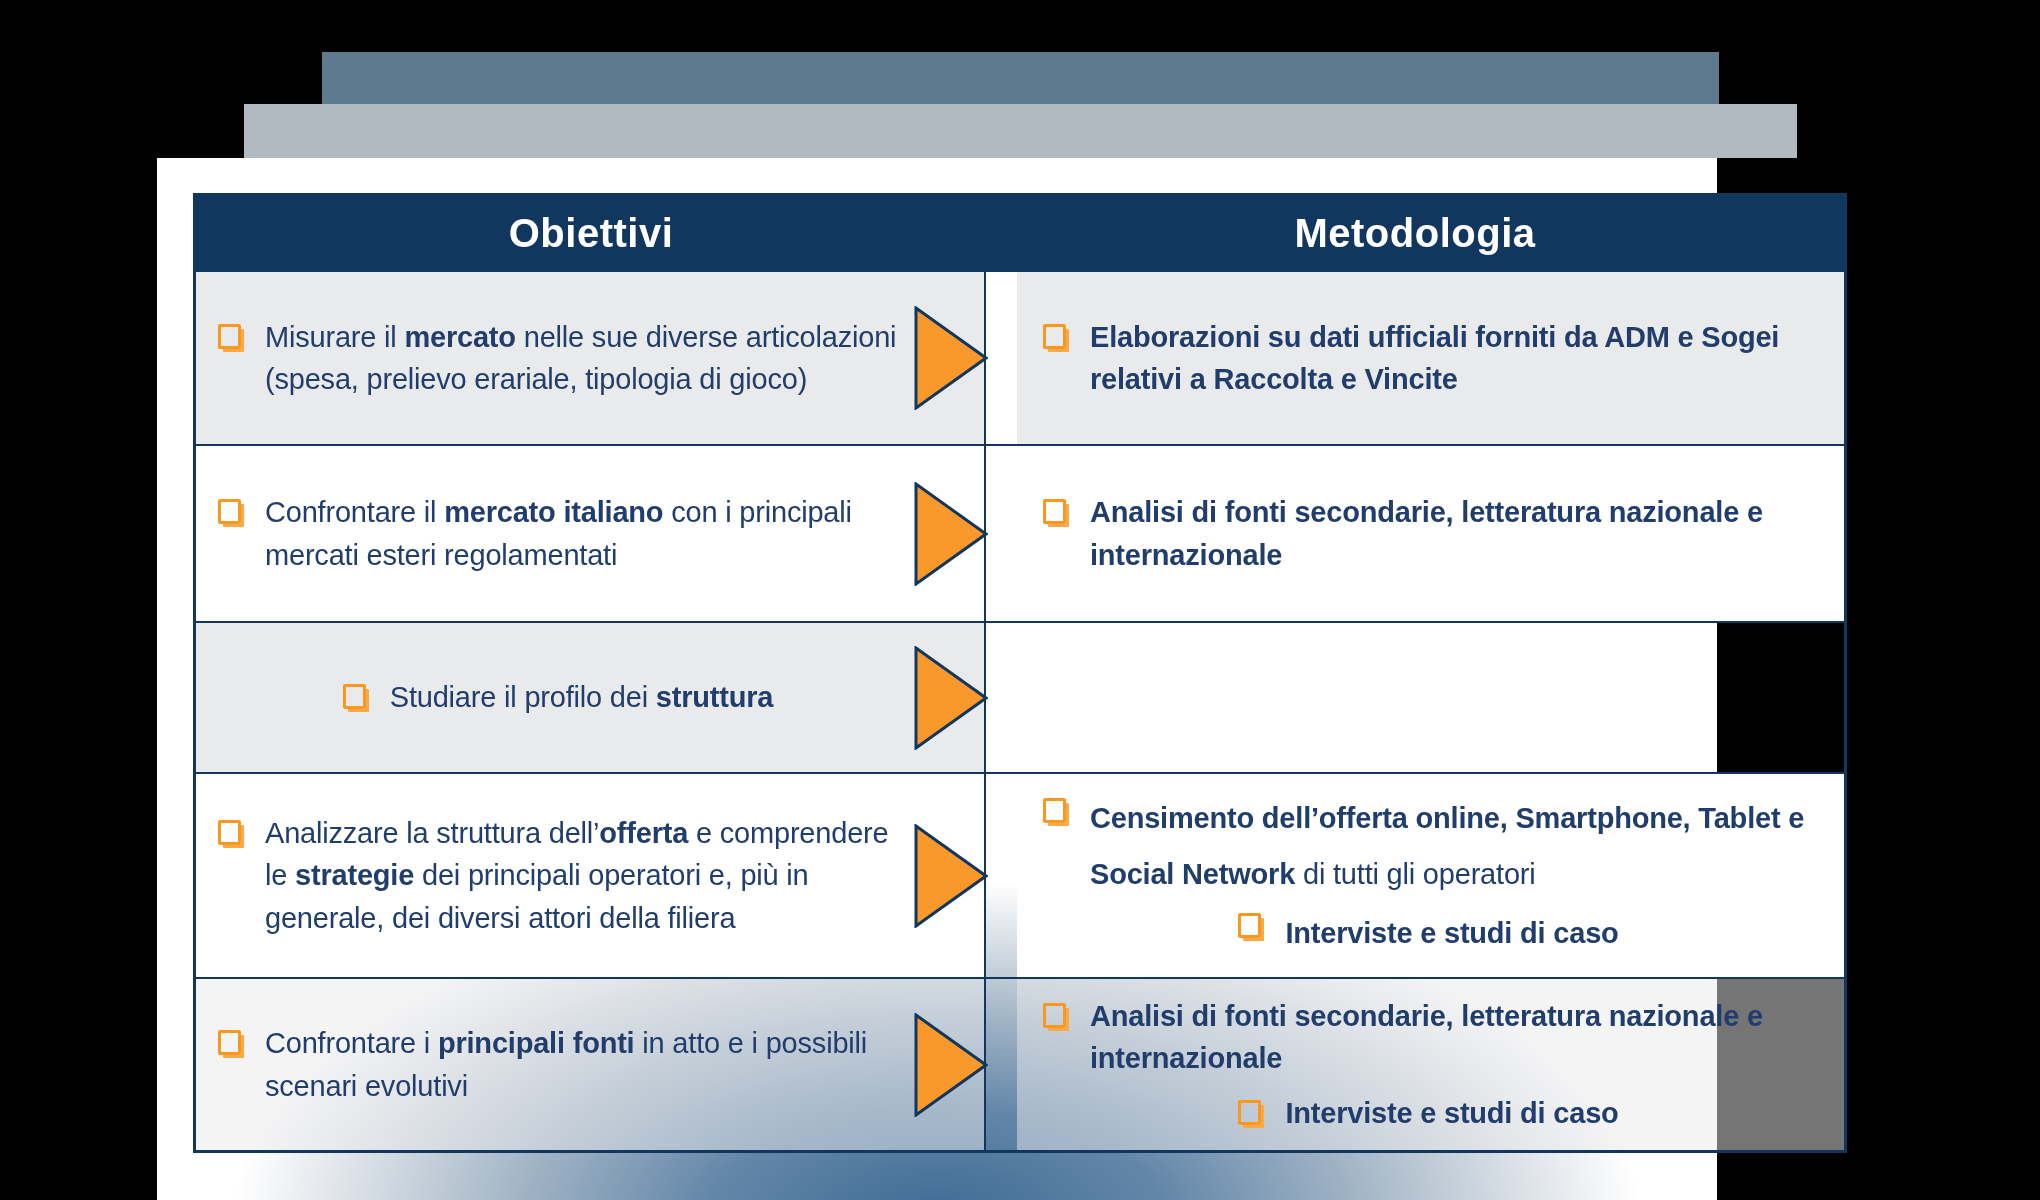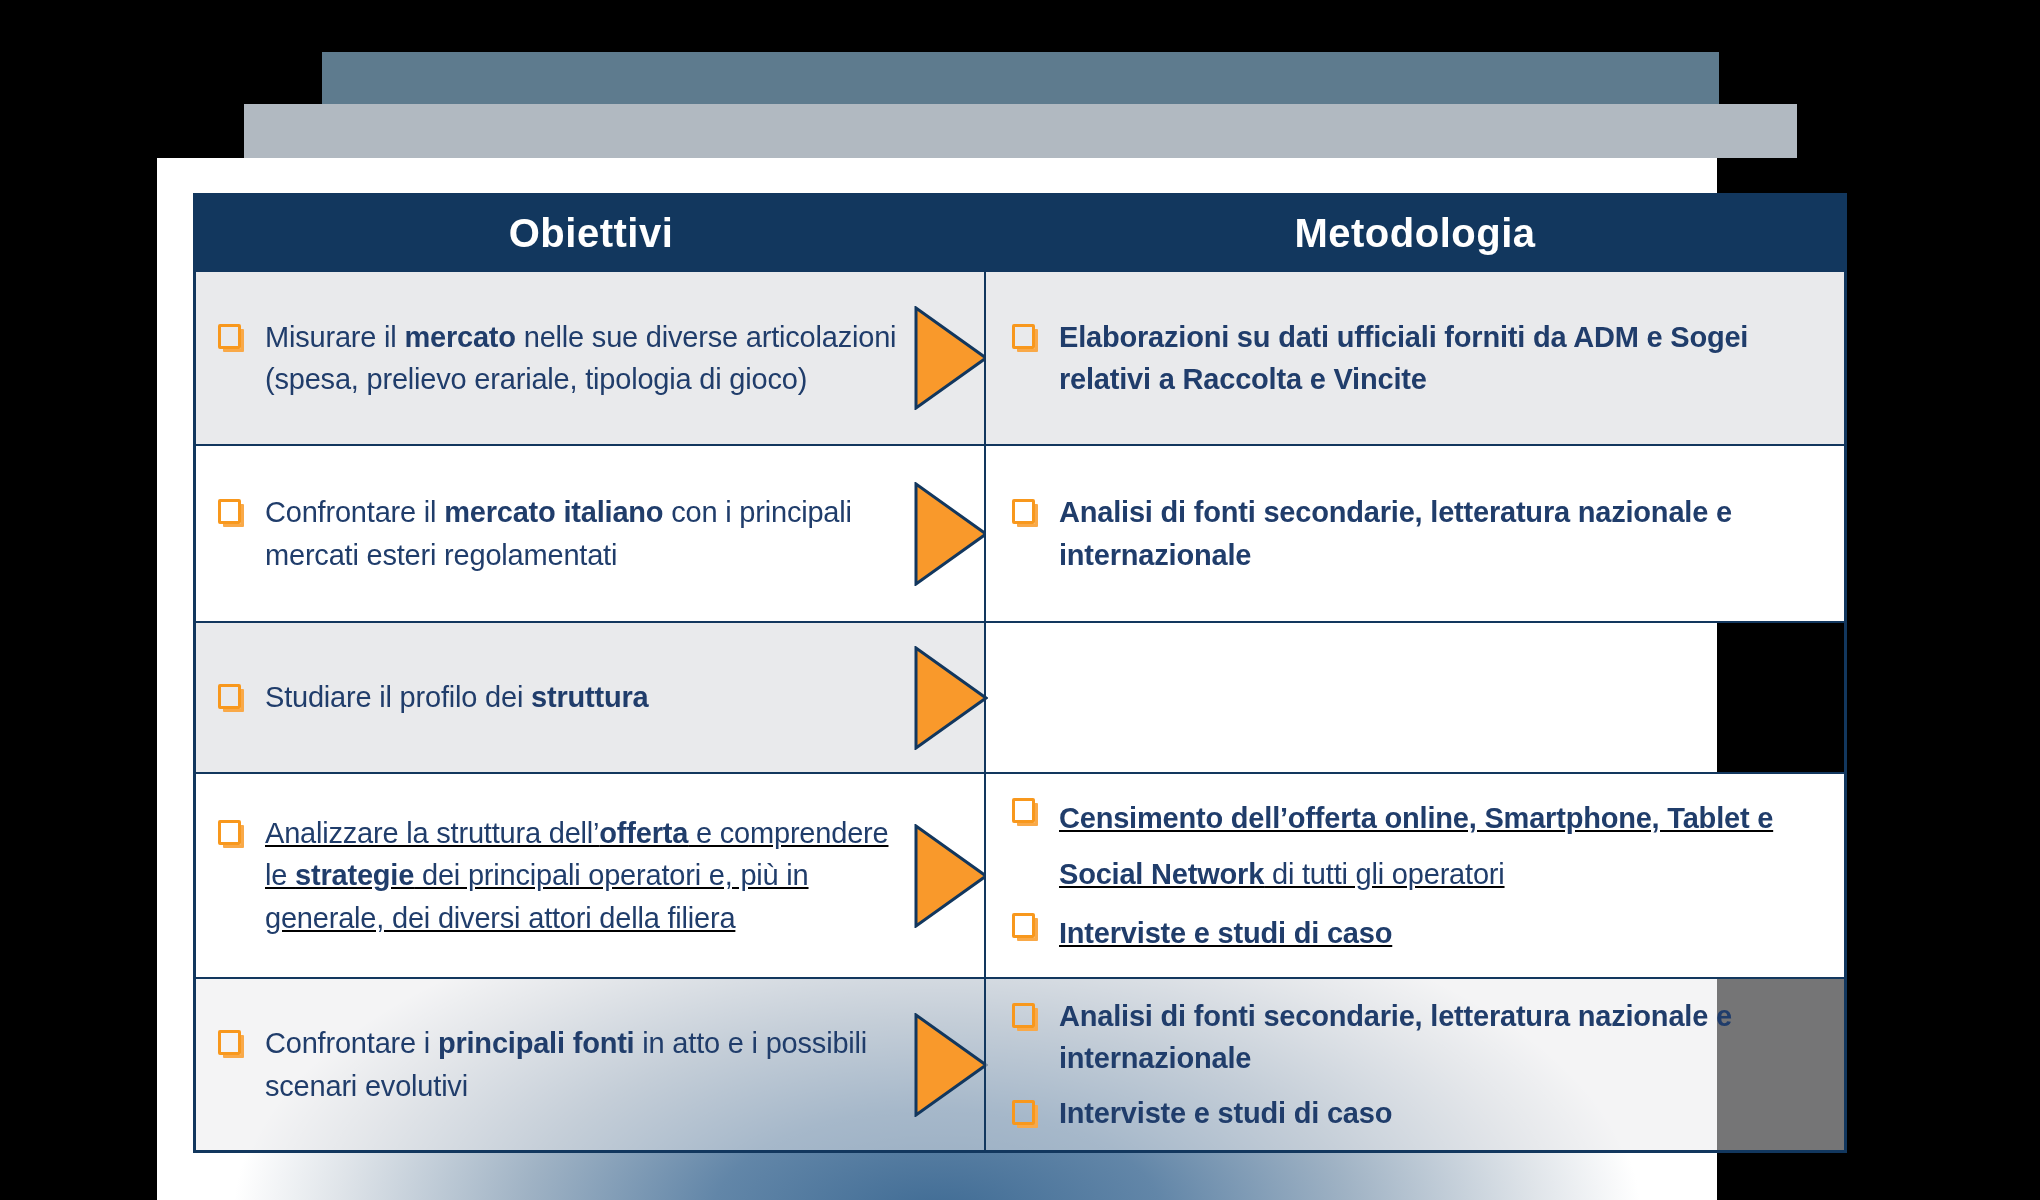--- a/index.html
+++ b/index.html
@@ -35,31 +35,32 @@
   .th {
     display: flex; align-items: center; justify-content: center;
     color: #ffffff; font-size: 40px; font-weight: 700; letter-spacing: 0.5px;
   }
   .th-left { width: 790px; }
   .th-right { flex: 1; }
   .rows .row { display: flex; border-top: 2px solid #12375E; }
   .rows .row:nth-child(1) { height: 174px; }
   .rows .row:nth-child(2) { height: 177px; }
   .rows .row:nth-child(3) { height: 151px; }
-  .rows .row:nth-child(4) { height: 205px; text-decoration: underline; }
+  .rows .row:nth-child(4) { height: 205px; }
   .rows .row:nth-child(5) { height: 173px; }
   .rows .row:nth-child(odd)  .cell { background: #E9EAEC; }
   .rows .row:nth-child(even) .cell { background: #FFFFFF; }
   .rows .row:nth-child(5) .cell { background: rgba(233,234,236,0.50); }
   .cell {
     display: flex; flex-direction: column; justify-content: center;
     position: relative;
+    align-items: center;
   }
   .cell-left  { width: 790px; border-right: 2px solid #12375E; padding: 8px 86px 8px 22px; }
-  .cell-right { flex: 1; padding: 8px 30px 8px 26px; }
+  .cell-right { flex: 1; padding: 8px 30px 8px 26px; margin-left: 31px; }
   .item { display: flex; align-items: flex-start; }
   .item + .item { margin-top: 12px; }
   .rows .row:nth-child(4) .cell-right .txt { line-height: 1.95; }
   .rows .row:nth-child(4) .cell-right .item + .item { margin-top: 2px; }
   .bullet {
     flex: none; width: 23px; height: 25px; margin: 8px 24px 0 0;
     border: 3px solid #F8981D; border-radius: 2px; background: transparent;
     box-shadow: 4px 4px 0 -1px #F9A948;
   }
   .txt {

